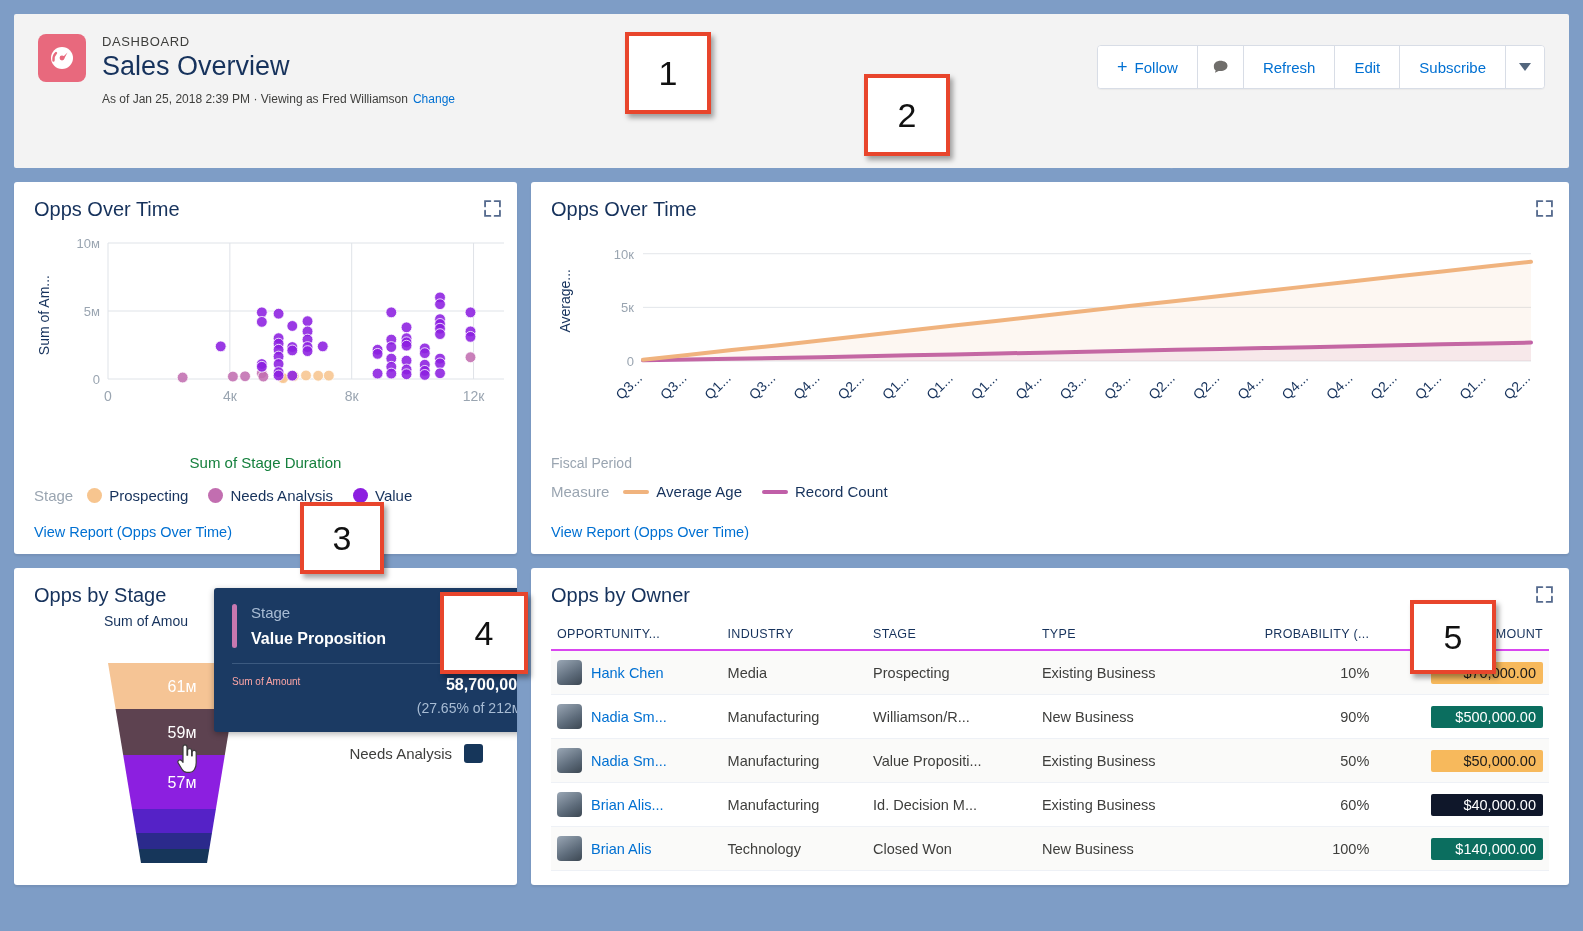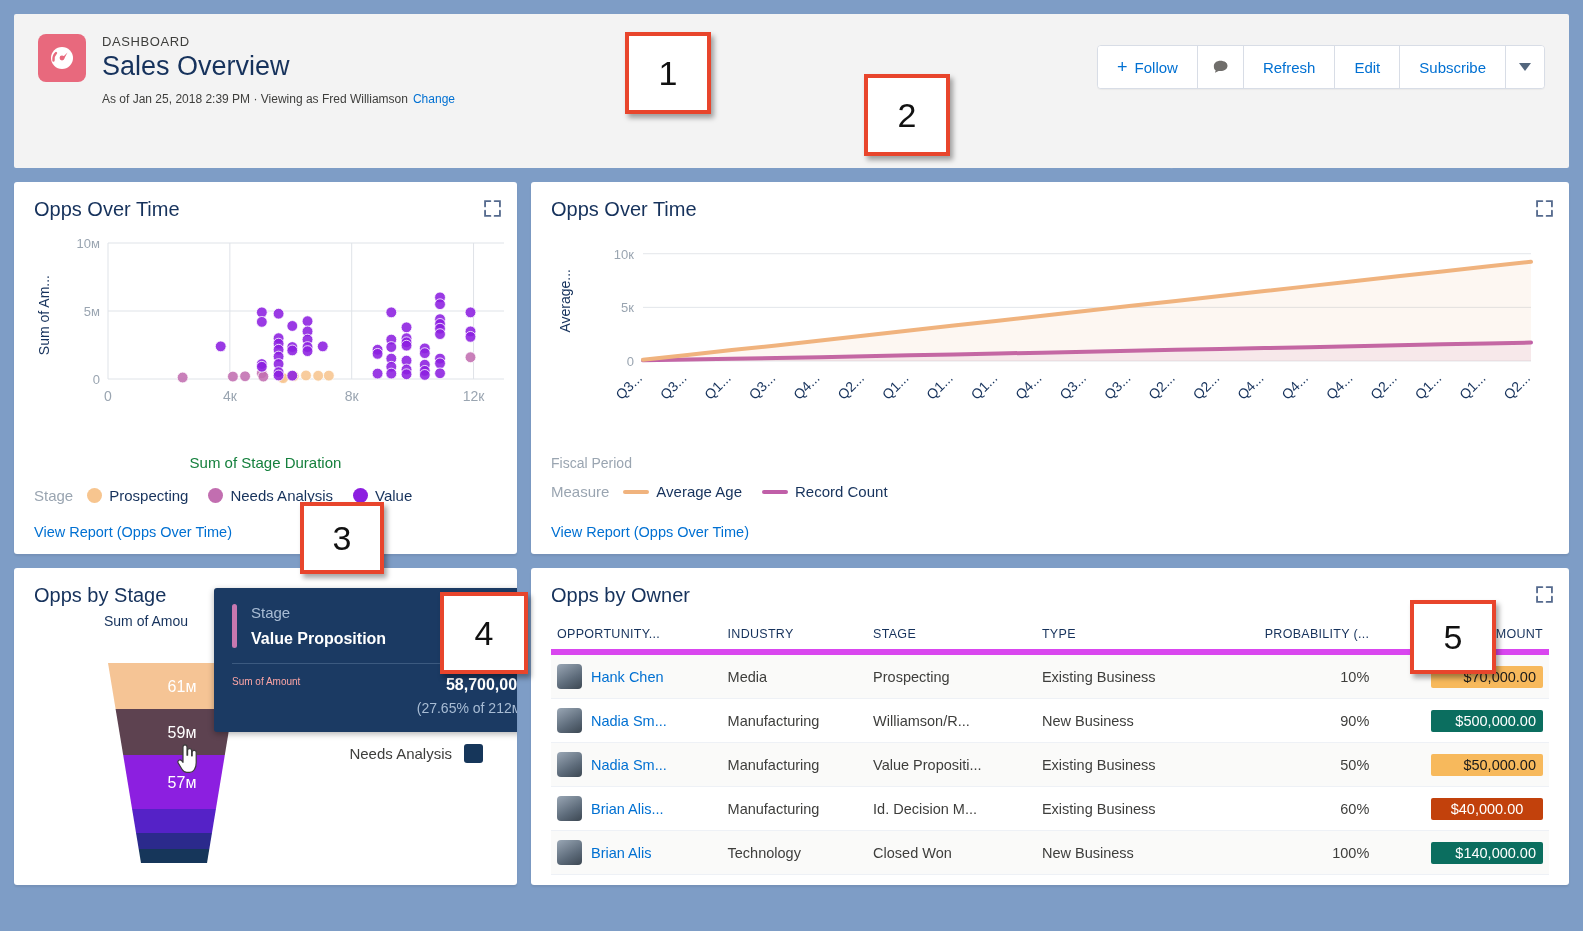--- a/index.html
+++ b/index.html
@@ -179,21 +179,21 @@
   .cursor-hand {
     position: absolute; left: 160px; top: 176px;
     z-index: 45; pointer-events: none;
   }
 
   
   table { width: 100%; border-collapse: collapse; margin-top: 12px; }
   th {
     font-size: 12.5px; color: #16325c; font-weight: 400;
     text-transform: uppercase; letter-spacing: .3px;
-    text-align: left; padding: 8px 6px; border-bottom: 6px solid #d946ef;
+    text-align: left; padding: 8px 6px; border-bottom: 2px solid #d946ef;
     white-space: nowrap;
   }
   th.num { text-align: right; }
   td {
     font-size: 14.5px; color: #3e3e3c; padding: 9px 6px;
     border-bottom: 1px solid #eef1f6; white-space: nowrap;
   }
   td.num { text-align: right; }
   tbody tr:nth-child(odd) { background: #fafaf9; }
   .owner-cell { display: flex; align-items: center; gap: 9px; }
@@ -552,21 +552,21 @@
               <td>
                 <span class="owner-cell">
                   <span class="avatar"></span>
                   <a class="owner-link" href="#">Brian Alis...</a>
                 </span>
               </td>
               <td>Manufacturing</td>
               <td>Id. Decision M...</td>
               <td>Existing Business</td>
               <td class="num">60%</td>
-              <td class="num"><span class="amt" style="background: #c2410c; color: rgb(255, 255, 255); text-align: center;">$40,000.00</span></td>
+              <td class="num"><span class="amt" style="background: #0f172a; color: rgb(255, 255, 255);">$40,000.00</span></td>
             </tr>
             <tr>
               <td>
                 <span class="owner-cell">
                   <span class="avatar"></span>
                   <a class="owner-link" href="#">Brian Alis</a>
                 </span>
               </td>
               <td>Technology</td>
               <td>Closed Won</td>

